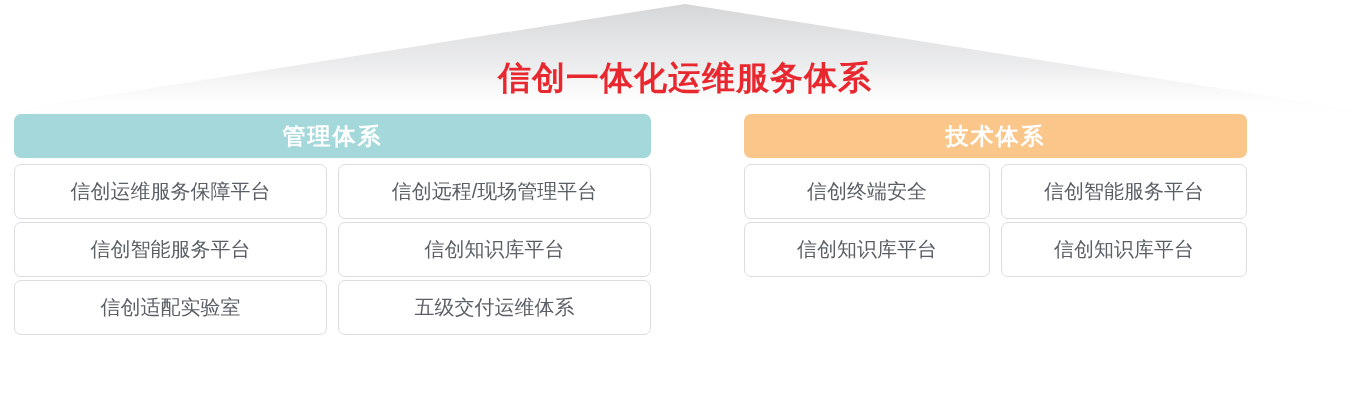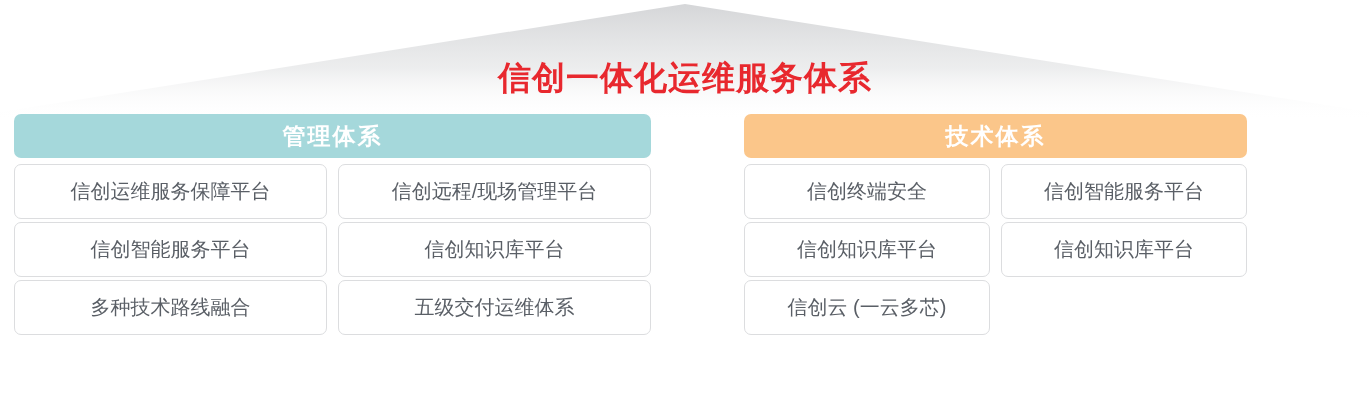--- a/index.html
+++ b/index.html
@@ -103,27 +103,26 @@
 
 <div id="diagram-title">信创一体化运维服务体系</div>
 
 <section class="panel" id="panel-management">
   <div class="panel-header">管理体系</div>
   <div class="panel-grid">
     <div class="cell">信创运维服务保障平台</div>
     <div class="cell">信创远程/现场管理平台</div>
     <div class="cell">信创智能服务平台</div>
     <div class="cell">信创知识库平台</div>
-    <div class="cell">多种技术路线融合</div>
+    <div class="cell">信创适配实验室</div>
     <div class="cell">五级交付运维体系</div>
   </div>
 </section>
 
 <section class="panel" id="panel-technology">
   <div class="panel-header">技术体系</div>
   <div class="panel-grid">
     <div class="cell">信创终端安全</div>
     <div class="cell">信创智能服务平台</div>
     <div class="cell">信创知识库平台</div>
     <div class="cell">信创知识库平台</div>
-    <div class="cell">信创云 (一云多芯)</div>
   </div>
 </section>
 
 </body></html>

